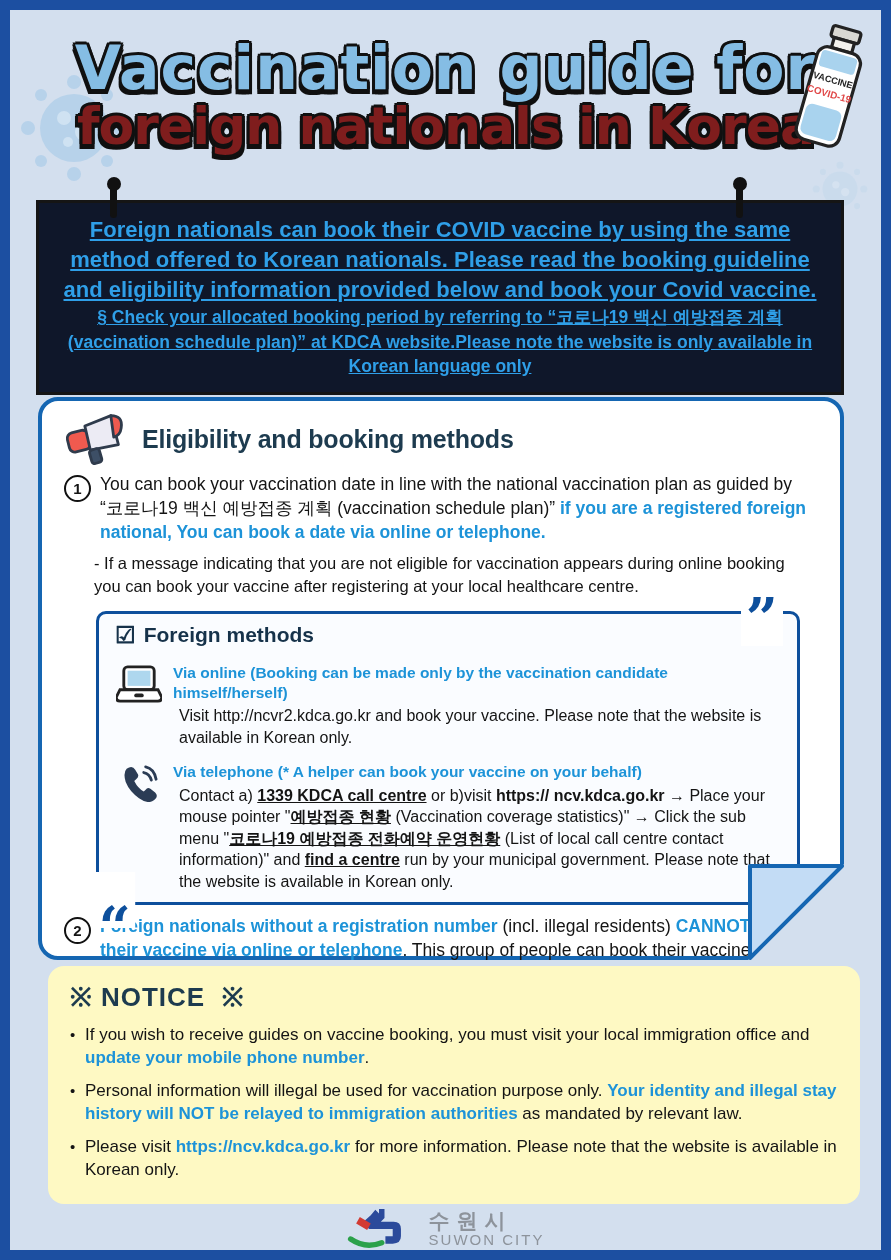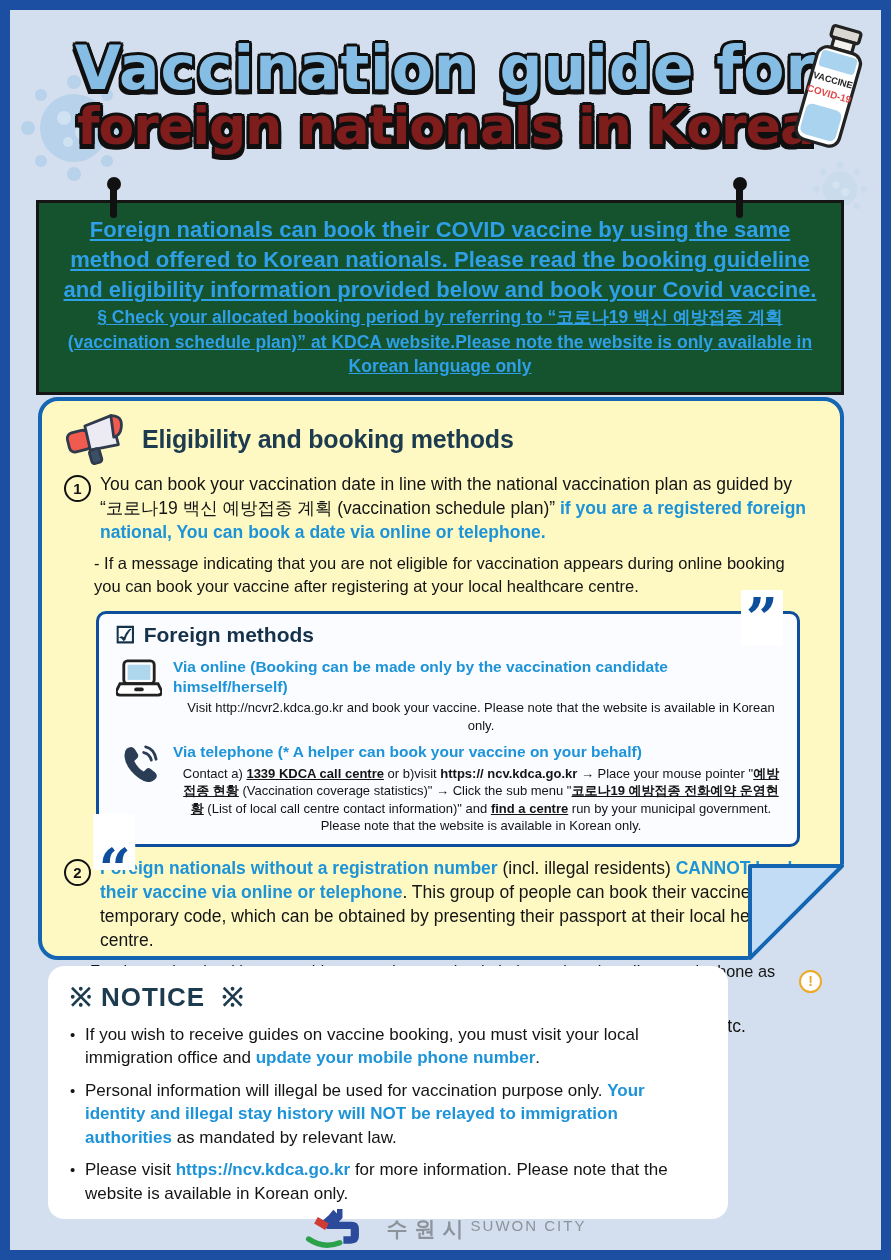--- a/index.html
+++ b/index.html
@@ -12,66 +12,66 @@
       color:#85bde4;line-height:1.08;}
   .t2{font-family:"DejaVu Sans",sans-serif;font-weight:800;font-size:52px;letter-spacing:-1px;
       color:#7f1d1d;line-height:1.04;margin-top:-2px;}
   .t1,.t2{text-shadow:3px 0 0 #101010,-3px 0 0 #101010,0 3px 0 #101010,0 -3px 0 #101010,
       2.5px 2.5px 0 #101010,-2.5px 2.5px 0 #101010,2.5px -2.5px 0 #101010,-2.5px -2.5px 0 #101010,
       0 5px 0 #101010,3px 5px 0 #101010,-3px 5px 0 #101010;}
   .virus{position:absolute;z-index:1;}
   .vial{position:absolute;top:14px;right:6px;width:88px;height:126px;transform:rotate(16deg);z-index:3;}
   
   .intro-box{position:absolute;left:26px;top:190px;width:808px;box-sizing:border-box;
-    background:#14532d;border:3px solid #151515;padding:12px 16px 14px;text-align:center;z-index:2;}
+    background:#0f172a;border:3px solid #151515;padding:12px 16px 14px;text-align:center;z-index:2;}
   .intro-main{font-size:22px;font-weight:700;line-height:1.37;color:#2f9fe8;text-decoration:underline;}
   .intro-sub{font-size:17.5px;font-weight:700;line-height:1.38;color:#2f9fe8;text-decoration:underline;}
   .pin{position:absolute;top:176px;width:7px;height:32px;background:#111;border-radius:4px;z-index:3;}
   .pin::before{content:"";position:absolute;top:-9px;left:-3.5px;width:14px;height:14px;background:#111;border-radius:50%;}
   
   .main-box{position:absolute;left:28px;top:387px;width:806px;height:563px;box-sizing:border-box;
-    background:#fef9c3;border:4px solid #1566b2;border-radius:20px;padding:8px 16px 0 16px;z-index:2;}
+    background:#ffffff;border:4px solid #1566b2;border-radius:20px;padding:8px 16px 0 16px;z-index:2;}
   .sec-head{display:flex;align-items:center;gap:10px;margin:2px 0 4px 2px;}
   .sec-title{font-size:25px;font-weight:800;color:#1d3b4f;letter-spacing:-0.2px;}
   .item{display:flex;gap:9px;margin:6px 4px 0 6px;font-size:17.5px;line-height:1.36;}
   .num{flex:none;width:23px;height:23px;border:2.5px solid #111;border-radius:50%;
     text-align:center;font-weight:700;font-size:15px;line-height:23px;margin-top:2px;}
   .dash-note{margin:8px 10px 0 36px;font-size:16.5px;line-height:1.4;}
   .seg.k{color:#141414;}
   .seg.b{color:#1d93d8;font-weight:700;}
   .seg.u{text-decoration:underline;}
   .seg.sb{font-weight:700;}
   
   .booking-box{position:relative;margin:12px 24px 10px 38px;background:#fafcff;
     border:3px solid #0d4f9c;border-radius:10px;padding:8px 14px 10px 16px;}
   .bk-head{display:flex;align-items:center;gap:8px;font-size:21px;font-weight:800;color:#16324a;}
   .bk-check{font-size:23px;color:#16324a;}
-  .bk-row{display:flex;gap:10px;margin-top:8px;}
+  .bk-row{display:flex;gap:10px;margin-top:14px;}
   .bk-icon{flex:none;width:48px;text-align:center;padding-top:2px;}
   .bk-title{font-size:15.5px;font-weight:700;color:#1d93d8;line-height:1.32;}
-  .bk-body{font-size:13px;line-height:1.34;margin-top:2px;padding-left:6px;text-align:center;}
+  .bk-body{font-size:16px;line-height:1.34;margin-top:2px;padding-left:6px;}
   .quote{position:absolute;font-family:"DejaVu Serif",serif;font-weight:700;font-size:56px;
     line-height:1;color:#0d4f9c;background:#ffffff;padding:0 5px;z-index:3;}
   .quote-top{top:-24px;right:14px;}
   .quote-bottom{bottom:-26px;left:-6px;transform:rotate(180deg);}
   
   .warn-row{display:flex;align-items:center;gap:5px;margin:8px 2px 0 4px;font-size:16.3px;line-height:1.3;}
   .warn-icon{flex:none;width:19px;height:19px;border:2.5px solid #eda928;border-radius:50%;
     color:#eda928;font-weight:800;font-size:14px;line-height:19px;text-align:center;background:#fff;}
   .fold{position:absolute;right:-4px;bottom:-4px;z-index:4;}
   
-  .notice-box{position:absolute;left:38px;top:956px;width:680px;box-sizing:border-box;min-height:238px;
-    background:#ffffff;border-radius:16px;padding:12px 22px 14px;z-index:2;}
+  .notice-box{position:absolute;left:38px;top:956px;width:812px;box-sizing:border-box;min-height:238px;
+    background:#fef9c3;border-radius:16px;padding:12px 22px 14px;z-index:2;}
   .notice-head{font-size:26px;font-weight:800;color:#1d3b4f;white-space:pre-wrap;letter-spacing:1px;}
   .n-bullet{position:relative;padding-left:15px;font-size:17px;line-height:1.38;margin-top:9px;}
   .n-bullet::before{content:"•";position:absolute;left:0;top:2px;font-size:15px;color:#141414;}
   
   .footer{position:absolute;left:0;top:1196px;width:100%;display:flex;justify-content:center;
     align-items:center;gap:10px;z-index:2;}
-  .logo-text{display:flex;flex-direction:row;line-height:1.05;margin-left:8px;}
+  .logo-text{display:flex;flex-direction:column;line-height:1.05;margin-left:8px;}
   .logo-kr{font-size:21px;letter-spacing:7px;color:#8d939b;font-weight:700;}
   .logo-en{font-size:15px;letter-spacing:2px;color:#8d939b;}
 </style>
 </head>
 <body>
 
 <div class="poster">
 
   <svg class="virus" style="left:4px;top:58px;" width="120" height="120" viewBox="0 0 120 120">
     <g fill="#b7d2ea">

